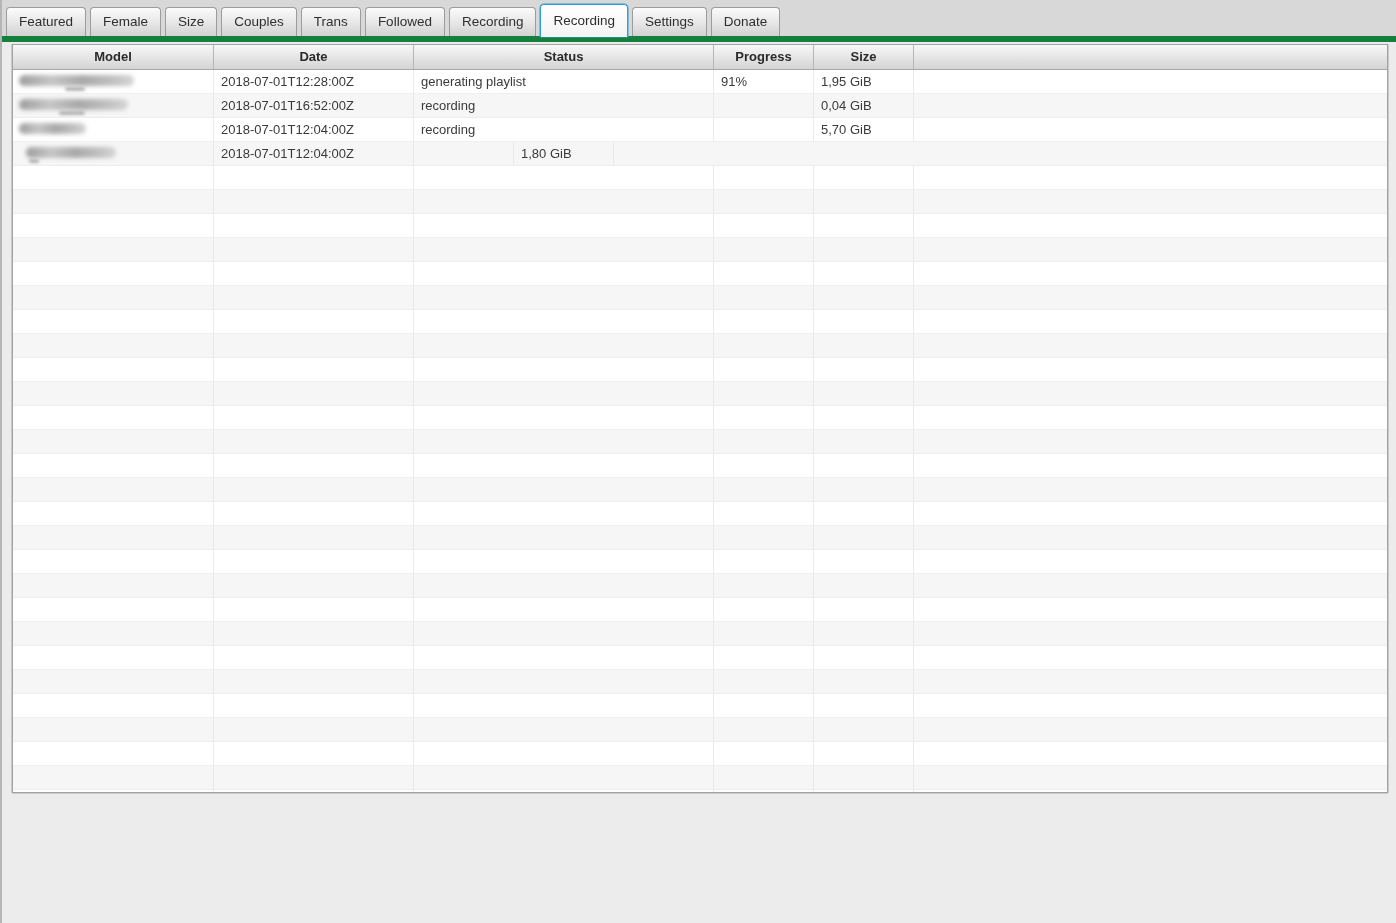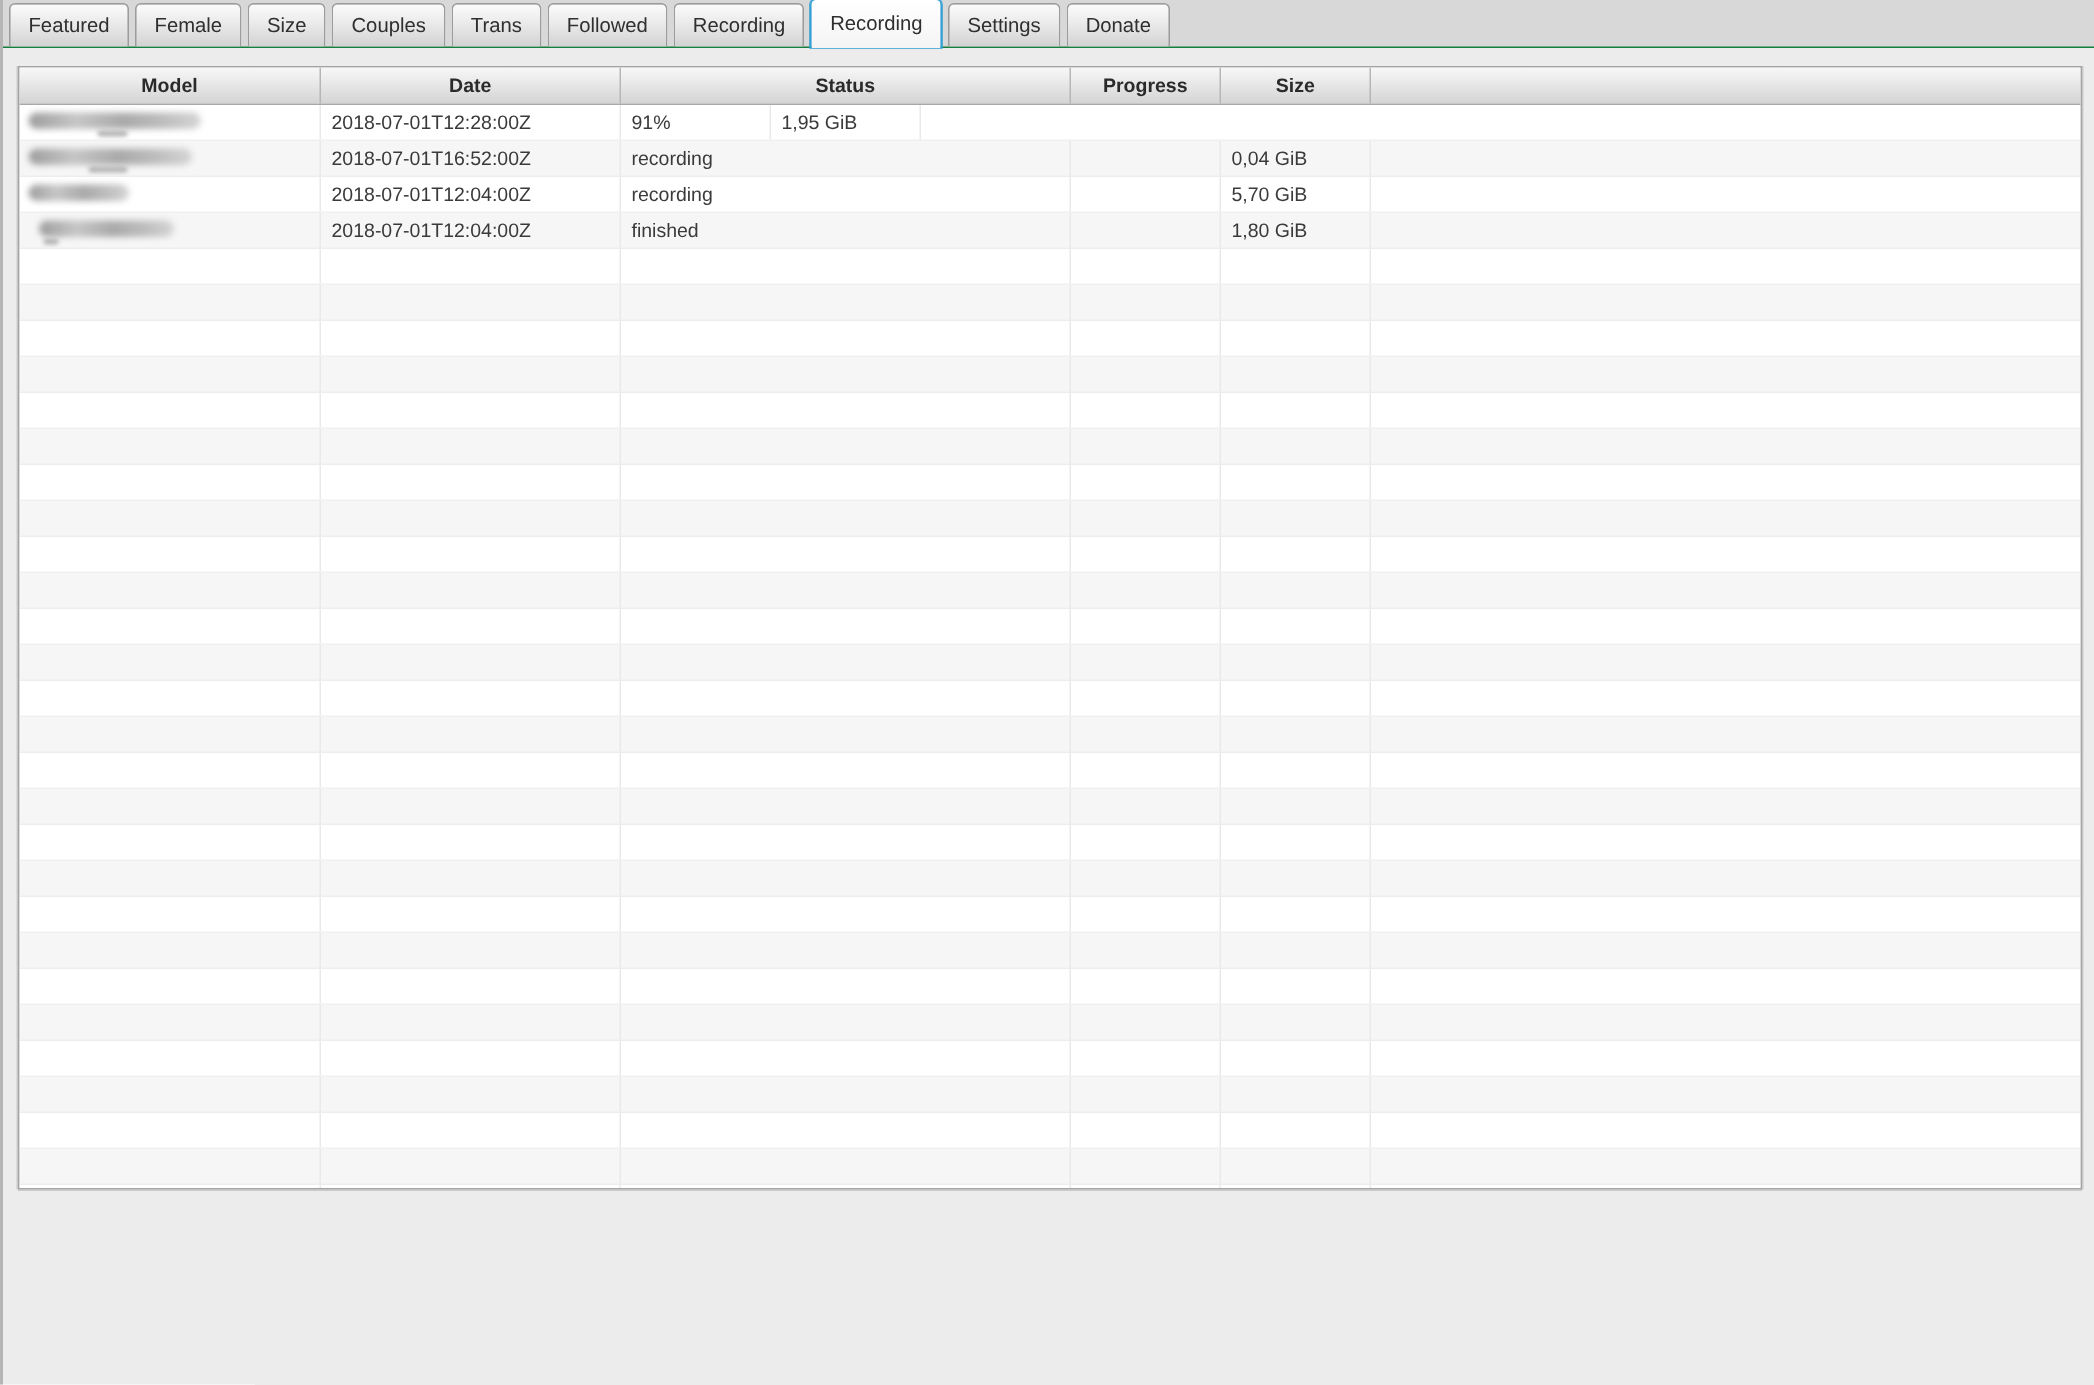--- a/index.html
+++ b/index.html
@@ -7,23 +7,23 @@
   body {
     position: relative;
     background: #ececec;
     font-family: "Liberation Sans", "DejaVu Sans", sans-serif;
     overflow: hidden;
     border-left: 2px solid #b5b5b5;
   }
 
   
   .tabbar {
-    position: absolute; top: 0; left: 0; right: 0; height: 32px;
+    position: absolute; top: 0; left: 0; right: 0; height: 42px;
     background: #d8d8d8;
-    border-bottom: 1px solid #15803d;
+    border-bottom: 6px solid #15803d;
     display: flex; align-items: flex-end;
     padding-left: 4px;
   }
   .tab {
     height: 29px; line-height: 28px;
     padding: 0 12px;
     margin-right: 4px;
     font-size: 13.5px; color: #2f2f2f;
     background: linear-gradient(#fbfbfb, #e6e6e6 55%, #d2d2d2);
     border: 1px solid #9c9c9c; border-bottom: none;
@@ -123,20 +123,21 @@
       <div class="hcell c4" style="width: 100px;">Size</div>
       <div class="hcell c5"></div>
     </div>
   <div class="table-body">
       <div class="trow">
         <div class="tcell c0">
           <div class="redact" style="left: 6px; width: 115px;"></div>
           <div class="redact-dash" style="left: 52px; width: 20px;"></div>
         </div>
         <div class="tcell c1">2018-07-01T12:28:00Z</div>
+        <div class="tcell c2">generating playlist</div>
         <div class="tcell c3">91%</div>
         <div class="tcell c4">1,95 GiB</div>
         <div class="tcell c5"></div>
       </div>
       <div class="trow alt">
         <div class="tcell c0">
           <div class="redact" style="left: 6px; width: 109px;"></div>
           <div class="redact-dash" style="left: 46px; width: 26px;"></div>
         </div>
         <div class="tcell c1">2018-07-01T16:52:00Z</div>
@@ -154,21 +155,20 @@
         <div class="tcell c3"></div>
         <div class="tcell c4">5,70 GiB</div>
         <div class="tcell c5"></div>
       </div>
       <div class="trow alt">
         <div class="tcell c0">
           <div class="redact" style="left: 13px; width: 90px;"></div>
           <div class="redact-dash" style="left: 16px; width: 10px;"></div>
         </div>
         <div class="tcell c1">2018-07-01T12:04:00Z</div>
-        <div class="tcell c2">finished</div>
         <div class="tcell c3"></div>
         <div class="tcell c4">1,80 GiB</div>
         <div class="tcell c5"></div>
       </div>
       <div class="trow">
         <div class="tcell c0"></div>
         <div class="tcell c1"></div>
         <div class="tcell c2"></div>
         <div class="tcell c3"></div>
         <div class="tcell c4"></div>

